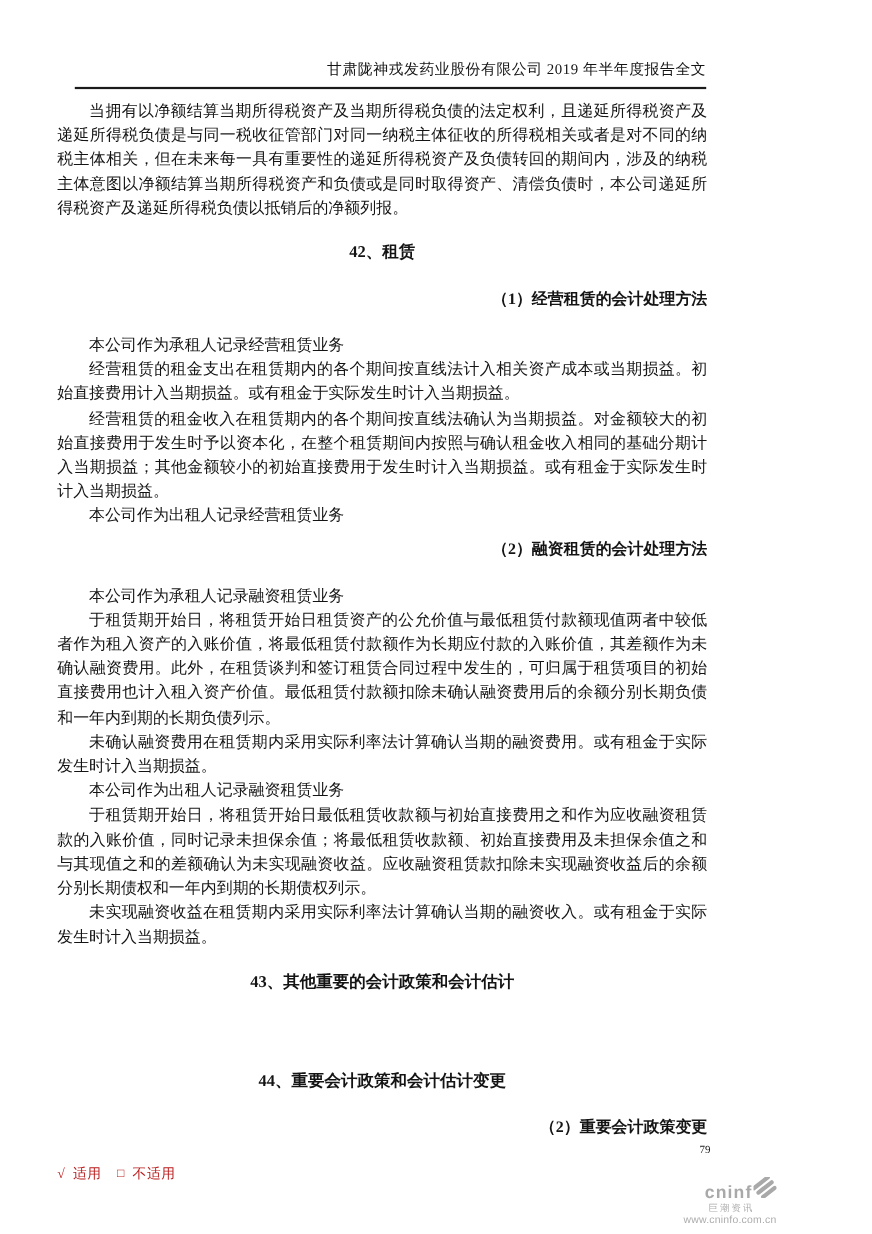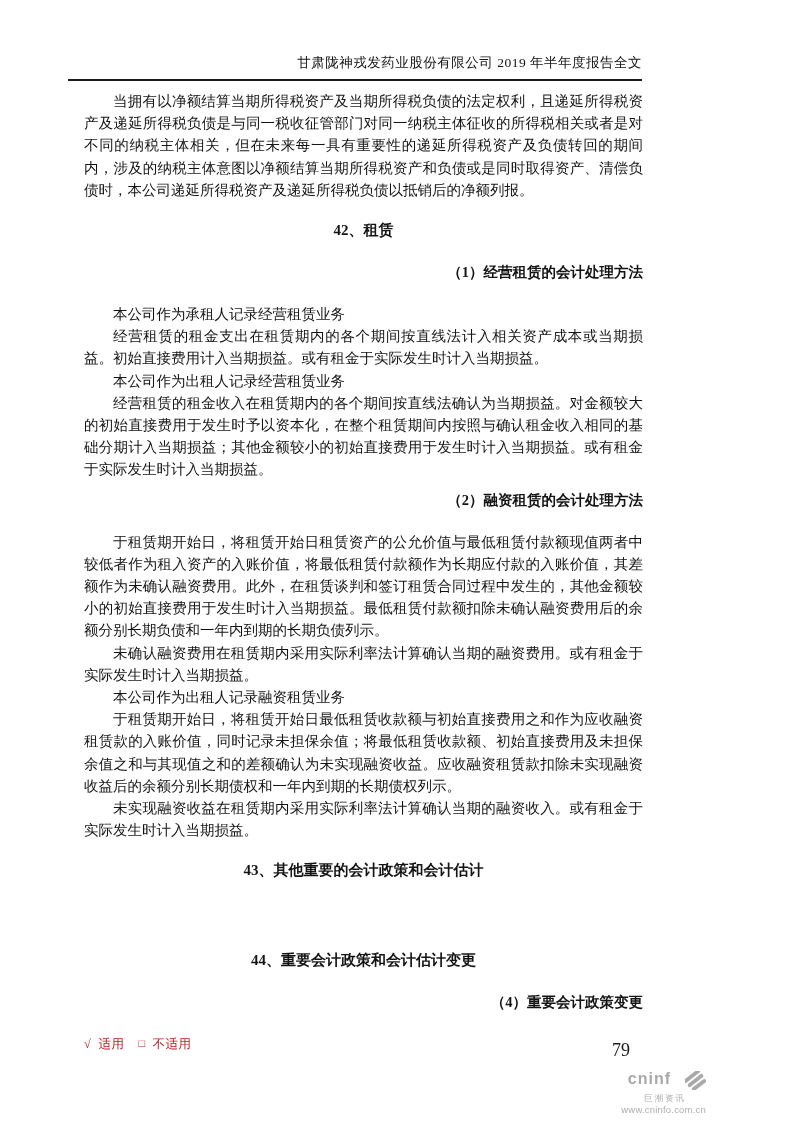--- a/index.html
+++ b/index.html
@@ -23,21 +23,21 @@
     border-bottom: 2px solid #1b1b1b;
     padding-bottom: 7px;
     text-align: right;
     font-size: 13.5px;
     letter-spacing: 0.5px;
     white-space: nowrap;
   }
   
   .doc-body {
     position: absolute;
-    left: 84px; right: 67px; top: 90px;
+    left: 52px; right: 67px; top: 90px;
     font-size: 14.5px;
     line-height: 22.2px;
     text-align: justify;
   }
   .doc-body p.para {
     margin: 0;
     text-indent: 2em;
   }
   .doc-body .h1 {
     font-weight: bold;
@@ -59,39 +59,39 @@
     font-size: 12.5px;
     color: #b91c1c;
     text-align: left;
     letter-spacing: 0.5px;
   }
   .apply-row .check-icon { margin-right: 7px; }
   .apply-row .box-icon { margin: 0 7px 0 14px; font-size: 11px; position: relative; top: -1px; }
   
   .page-number {
     position: absolute;
-    top: 1040px; right: 80px;
-    font-size: 18px;
+    top: 1040px; right: 64px;
+    font-size: 10px;
     color: #1b1b1b;
   }
   .site-logo {
     position: absolute;
     right: 4px; bottom: 8px;
     width: 92px;
     color: #ababab;
     font-family: "Liberation Sans", "DejaVu Sans", sans-serif;
     text-align: right;
     line-height: 1;
     user-select: none;
   }
   .site-logo .brand-row {
     display: flex;
-    align-items: flex-start;
+    align-items: flex-end;
     justify-content: flex-end;
-    gap: 14px;
+    gap: 1px;
     margin-top: 12px;
   }
   .site-logo .brand {
     font-weight: bold;
     font-size: 16px;
     letter-spacing: 1px;
     color: #a9a9a9;
   }
   .site-logo .swirl { flex: 0 0 auto; }
   .site-logo .subtitle {
@@ -115,32 +115,33 @@
   <div class="doc-header">
     <span>甘肃陇神戎发药业股份有限公司 2019 年半年度报告全文</span>
   </div>
 
   <div class="doc-body">
       <p class="para">当拥有以净额结算当期所得税资产及当期所得税负债的法定权利，且递延所得税资产及递延所得税负债是与同一税收征管部门对同一纳税主体征收的所得税相关或者是对不同的纳税主体相关，但在未来每一具有重要性的递延所得税资产及负债转回的期间内，涉及的纳税主体意图以净额结算当期所得税资产和负债或是同时取得资产、清偿负债时，本公司递延所得税资产及递延所得税负债以抵销后的净额列报。</p>
       <div class="h1">42、租赁</div>
       <div class="h2">（1）经营租赁的会计处理方法</div>
       <p class="para">本公司作为承租人记录经营租赁业务</p>
       <p class="para">经营租赁的租金支出在租赁期内的各个期间按直线法计入相关资产成本或当期损益。初始直接费用计入当期损益。或有租金于实际发生时计入当期损益。</p>
+      <p class="para">经营租赁的租金收入在租赁期内的各个期间按直线法确认为当期损益。对金额较大的初始直接费用于发生时予以资本化，在整个租赁期间内按照与确认租金收入相同的基础分期计入当期损益；其他金额较小的初始直接费用于发生时计入当期损益。或有租金于实际发生时计入当期损益。</p>
       <p class="para">本公司作为出租人记录经营租赁业务</p>
-      <p class="para">经营租赁的租金收入在租赁期内的各个期间按直线法确认为当期损益。对金额较大的初始直接费用于发生时予以资本化，在整个租赁期间内按照与确认租金收入相同的基础分期计入当期损益；其他金额较小的初始直接费用于发生时计入当期损益。或有租金于实际发生时计入当期损益。</p>
       <div class="h2">（2）融资租赁的会计处理方法</div>
-      <p class="para">于租赁期开始日，将租赁开始日租赁资产的公允价值与最低租赁付款额现值两者中较低者作为租入资产的入账价值，将最低租赁付款额作为长期应付款的入账价值，其差额作为未确认融资费用。此外，在租赁谈判和签订租赁合同过程中发生的，其他金额较小的初始直接费用于发生时计入当期损益。最低租赁付款额扣除未确认融资费用后的余额分别长期负债和一年内到期的长期负债列示。</p>
+      <p class="para">本公司作为承租人记录融资租赁业务</p>
+      <p class="para">于租赁期开始日，将租赁开始日租赁资产的公允价值与最低租赁付款额现值两者中较低者作为租入资产的入账价值，将最低租赁付款额作为长期应付款的入账价值，其差额作为未确认融资费用。此外，在租赁谈判和签订租赁合同过程中发生的，可归属于租赁项目的初始直接费用也计入租入资产价值。最低租赁付款额扣除未确认融资费用后的余额分别长期负债和一年内到期的长期负债列示。</p>
       <p class="para">未确认融资费用在租赁期内采用实际利率法计算确认当期的融资费用。或有租金于实际发生时计入当期损益。</p>
       <p class="para">本公司作为出租人记录融资租赁业务</p>
       <p class="para">于租赁期开始日，将租赁开始日最低租赁收款额与初始直接费用之和作为应收融资租赁款的入账价值，同时记录未担保余值；将最低租赁收款额、初始直接费用及未担保余值之和与其现值之和的差额确认为未实现融资收益。应收融资租赁款扣除未实现融资收益后的余额分别长期债权和一年内到期的长期债权列示。</p>
       <p class="para">未实现融资收益在租赁期内采用实际利率法计算确认当期的融资收入。或有租金于实际发生时计入当期损益。</p>
       <div class="h1">43、其他重要的会计政策和会计估计</div>
       <div class="spacer"></div>
       <div class="h1">44、重要会计政策和会计估计变更</div>
-      <div class="h2">（4）重要会计政策变更</div>
+      <div class="h2">（2）重要会计政策变更</div>
       <div class="apply-row"><span class="check-icon">√</span><span class="label">适用</span><span class="box-icon">□</span><span class="label">不适用</span></div>
     </div>
 
   <div class="page-number">79</div>
 
   <div class="site-logo">
     <div class="brand-row">
       <span class="brand">cninf</span>
       <span class="swirl">
         <svg width="21" height="19" viewBox="0 0 22 20" aria-hidden="true">

